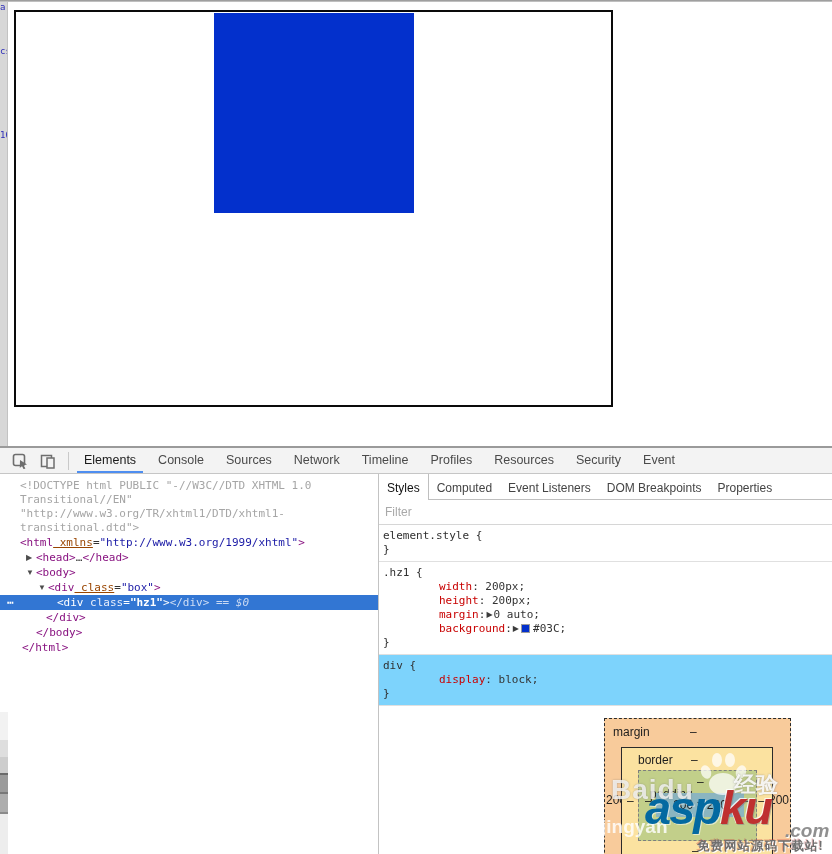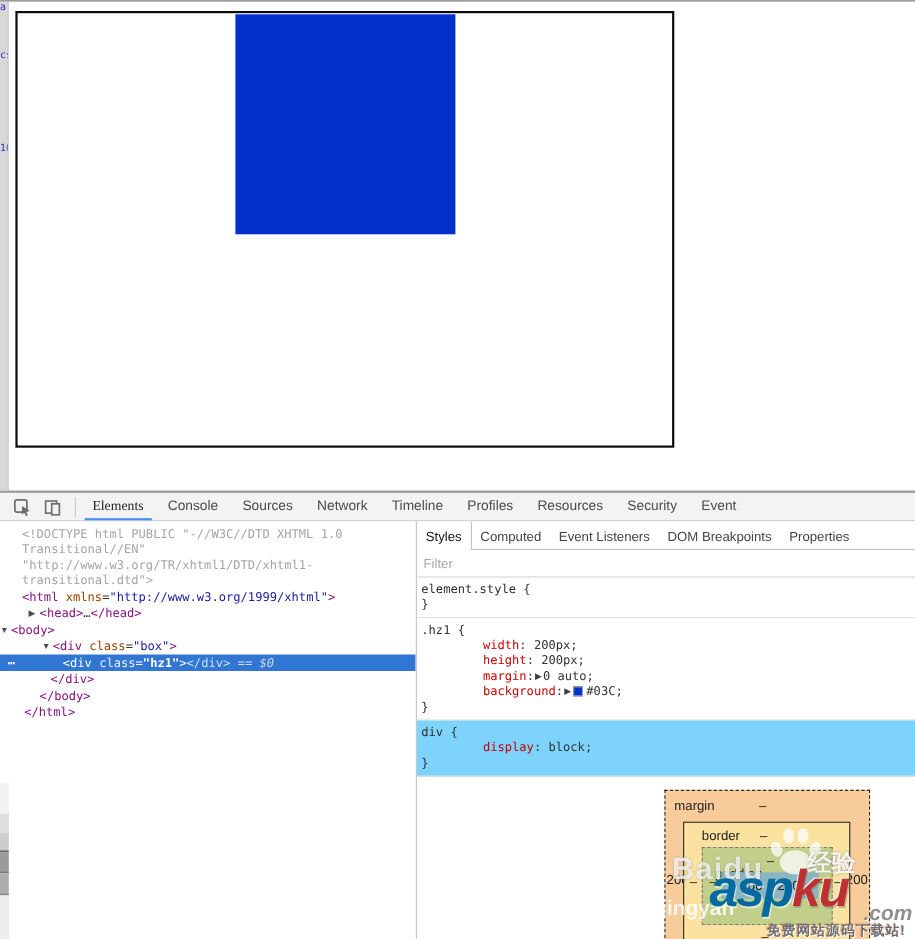--- a/index.html
+++ b/index.html
@@ -25,35 +25,35 @@
 
   
   #devtools { position:absolute; left:0; top:446px; width:832px; height:408px; background:#fff; }
   #dt-toolbar { position:absolute; left:0; top:0; width:832px; height:28px;
     background:#f3f3f3; border-top:2px solid #9a9a9a; border-bottom:1px solid #c6c6c6;
     display:flex; align-items:center; }
   .tb-icon { width:16px; height:16px; margin-left:12px; flex:none; }
   .tb-sep { width:1px; height:18px; background:#c9c9c9; margin:0 4px 0 12px; flex:none; }
   .dt-tab { padding:0 11px; height:25px; line-height:25px; font-size:12.5px; color:#4a4a4a;
     position:relative; white-space:nowrap; cursor:default; }
-  .dt-tab.selected { color:#1a1a1a;font-family:Liberation Serif, serif; }
+  .dt-tab.selected { color:#1a1a1a; }
   .dt-tab.selected::after { content:""; position:absolute; left:4px; right:4px; bottom:0;
     height:2px; background:#4e8ef0; }
 
   
   #dom-panel { position:absolute; left:0; top:28px; width:378px; height:380px;
     background:#fff; overflow:hidden; padding-top:5px;
     font-family:"DejaVu Sans Mono",monospace; font-size:11px; }
   .dtline { line-height:15px; white-space:nowrap; position:relative; }
   .dtline.dct { line-height:14px; }
   .dtline .arrow { display:inline-block; width:10px; color:#4d4d4d; font-size:8px;
     font-family:"Liberation Sans",sans-serif; vertical-align:1px; }
   .tk-doctype { color:#a5a5a5; }
   .tk-tag { color:#881280; }
-  .tk-attr { color:#994500; }
+  .tk-attr { color:#994500;text-decoration:underline; }
   .tk-eq  { color:#333; }
   .tk-val { color:#1a1aa6; }
   .tk-plain { color:#333; }
   .dtline.selected { background:#3276d3; }
   .tk-stag  { color:#ffffff; }
   .tk-sattr { color:#e9effb; }
   .tk-seq   { color:#ffffff; }
   .tk-sval  { color:#ffffff; font-weight:bold; }
   .tk-stag2 { color:#cfdef5; }
   .tk-seval { color:#c9d9f2; font-style:italic; }
@@ -169,21 +169,21 @@
       </div>
   </div>
 
   <div id="dom-panel">
       <div class="dtline dct" style="padding-left: 20px;"><span class="tk-doctype">&lt;!DOCTYPE html PUBLIC "-//W3C//DTD XHTML 1.0</span></div>
       <div class="dtline dct" style="padding-left: 20px;"><span class="tk-doctype">Transitional//EN"</span></div>
       <div class="dtline dct" style="padding-left: 20px;"><span class="tk-doctype">"http://www.w3.org/TR/xhtml1/DTD/xhtml1-</span></div>
       <div class="dtline dct" style="padding-left: 20px;"><span class="tk-doctype">transitional.dtd"&gt;</span></div>
       <div class="dtline" style="padding-left: 20px;"><span class="tk-tag">&lt;html</span><span class="tk-attr"> xmlns</span><span class="tk-eq">=</span><span class="tk-val">"http://www.w3.org/1999/xhtml"</span><span class="tk-tag">&gt;</span></div>
       <div class="dtline" style="padding-left: 26px;"><span class="arrow">▶</span><span class="tk-tag">&lt;head&gt;</span><span class="tk-plain">…</span><span class="tk-tag">&lt;/head&gt;</span></div>
-      <div class="dtline" style=""><span class="arrow">▼</span><span class="tk-tag">&lt;body&gt;</span></div>
+      <div class="dtline" style="padding-left: 26px;"><span class="arrow">▼</span><span class="tk-tag">&lt;body&gt;</span></div>
       <div class="dtline" style="padding-left: 38px;"><span class="arrow">▼</span><span class="tk-tag">&lt;div</span><span class="tk-attr"> class</span><span class="tk-eq">=</span><span class="tk-val">"box"</span><span class="tk-tag">&gt;</span></div>
       <div class="dtline selected" style="padding-left: 57px;"><span class="ellipsis">⋯</span><span class="tk-stag">&lt;div</span><span class="tk-sattr"> class</span><span class="tk-seq">=</span><span class="tk-sval">"hz1"</span><span class="tk-stag">&gt;</span><span class="tk-stag2">&lt;/div&gt;</span><span class="tk-seval"> == $0</span></div>
       <div class="dtline" style="padding-left: 46px;"><span class="tk-tag">&lt;/div&gt;</span></div>
       <div class="dtline" style="padding-left: 36px;"><span class="tk-tag">&lt;/body&gt;</span></div>
       <div class="dtline" style="padding-left: 22px;"><span class="tk-tag">&lt;/html&gt;</span></div>
     </div>
 
   <div id="styles-panel">
     <div id="sb-tabs">
         <div class="sbtab selected">Styles</div>

